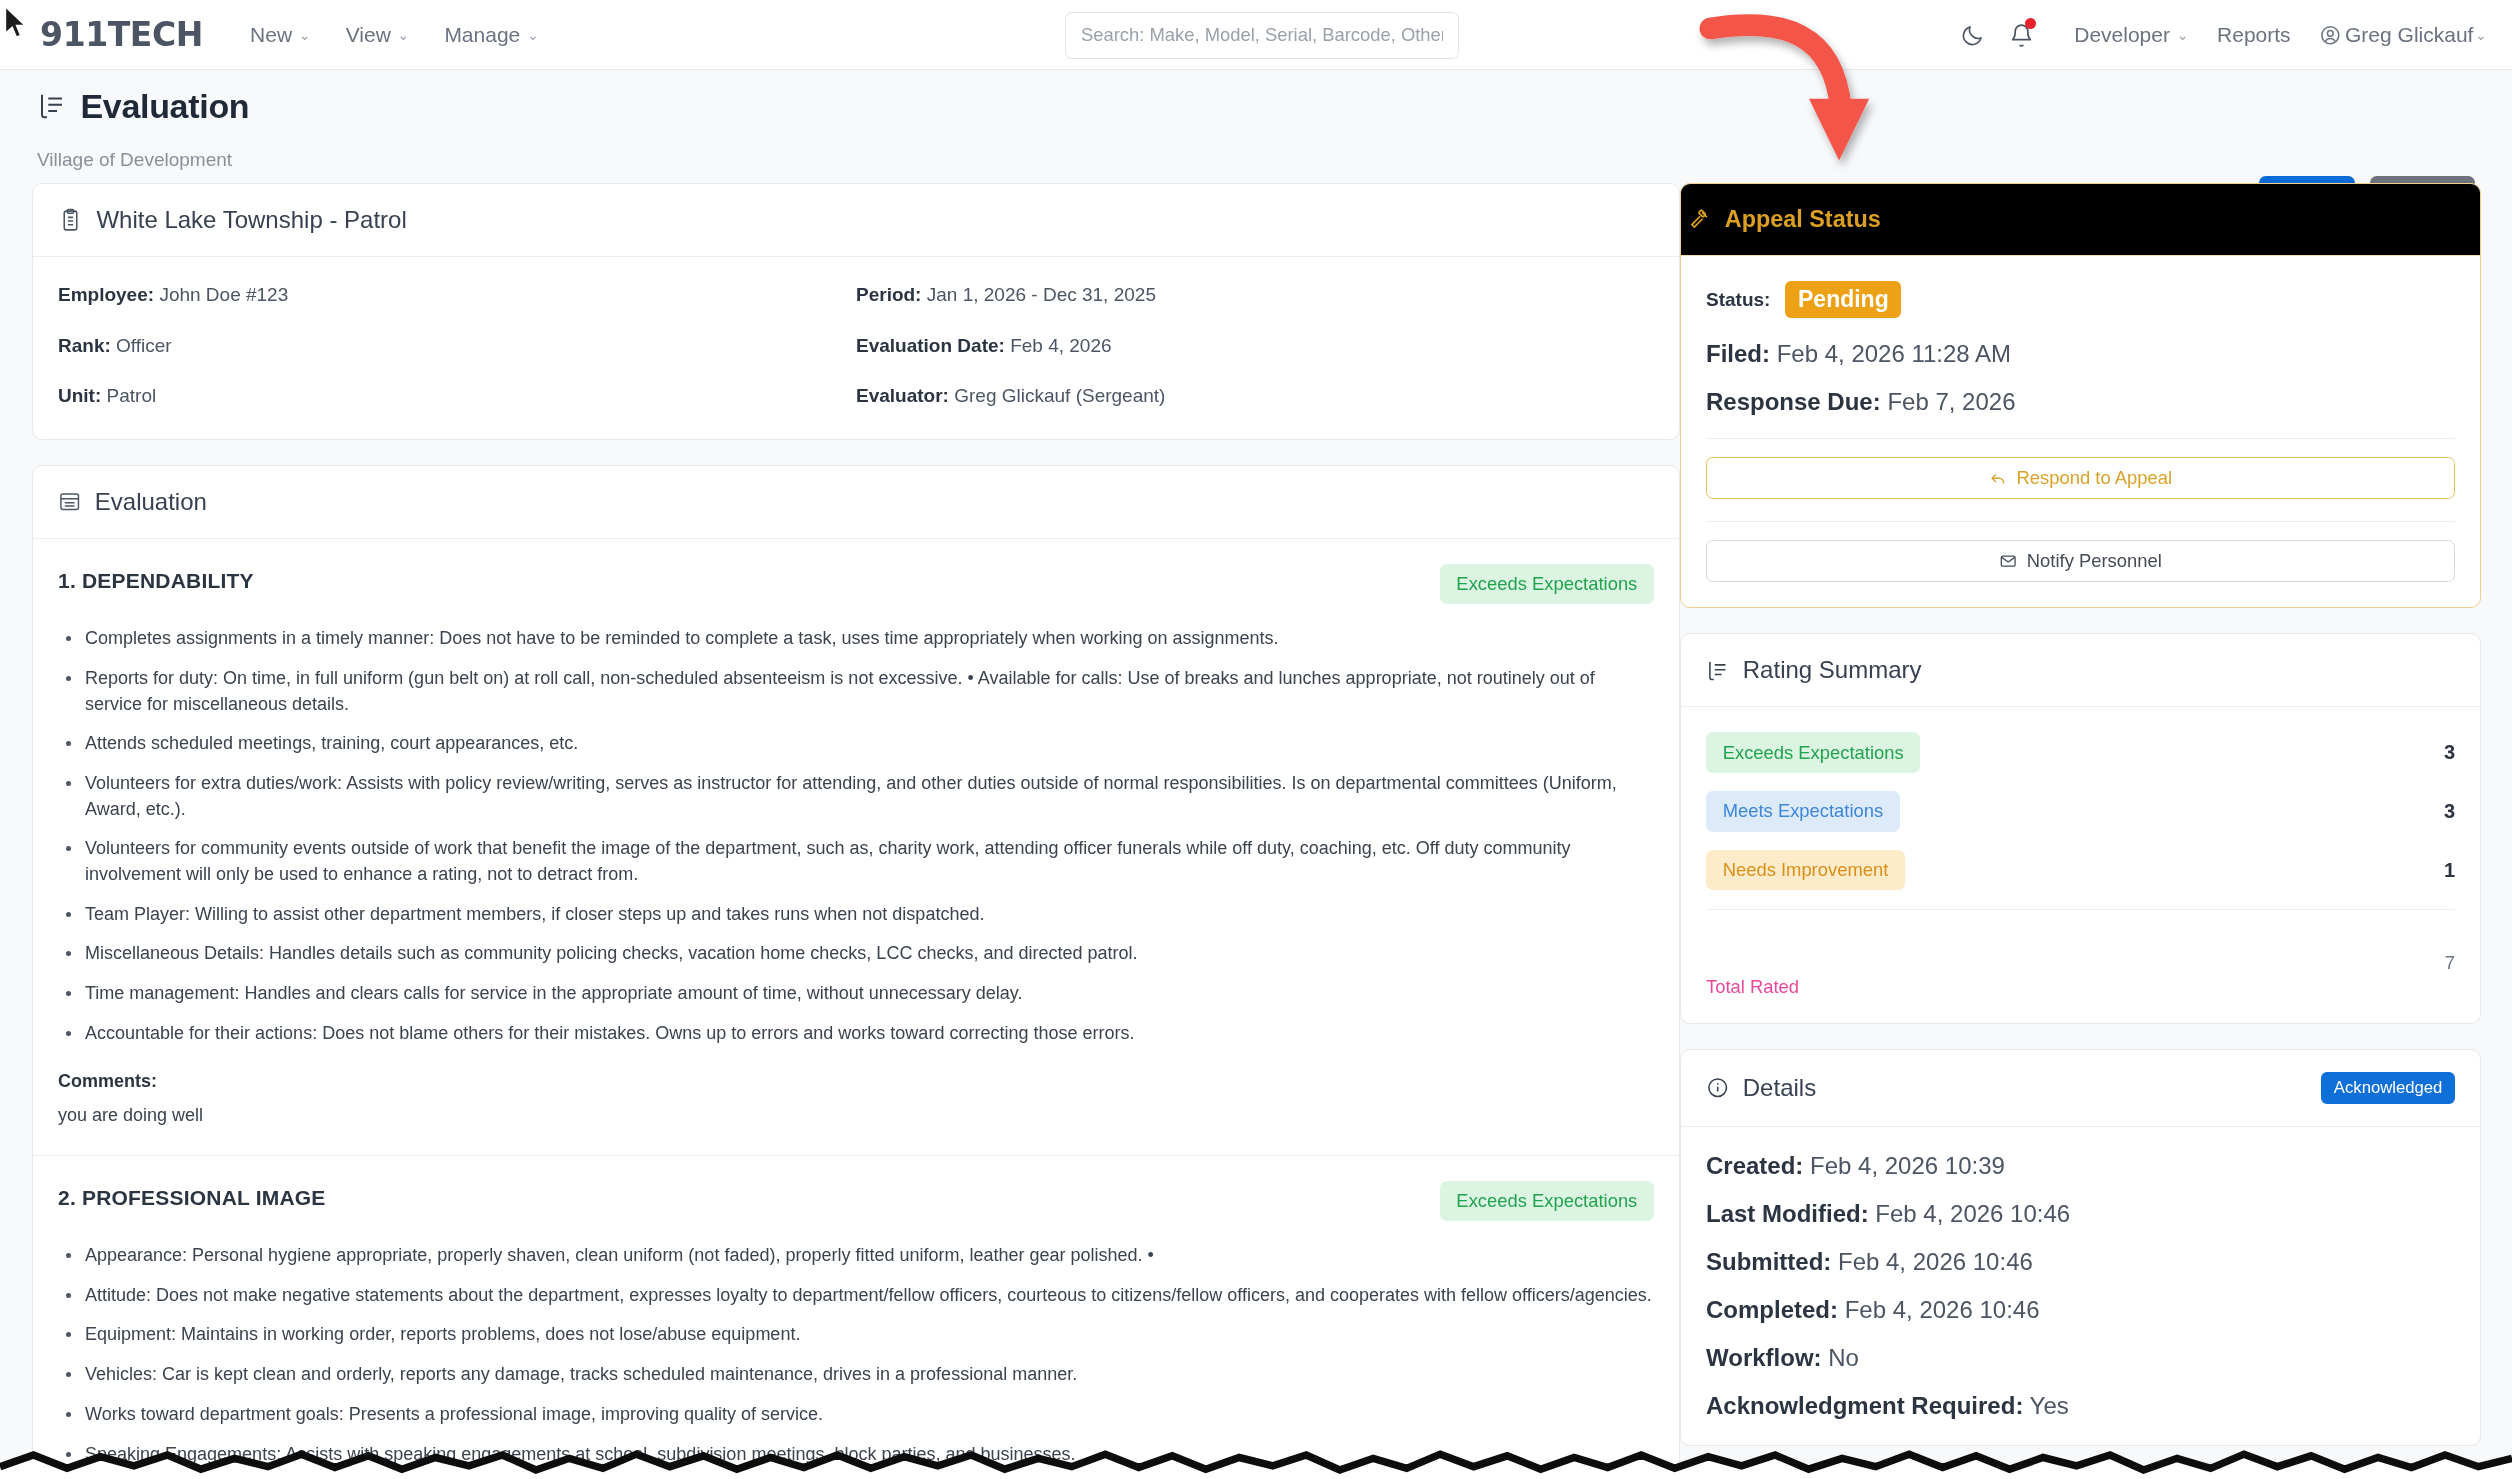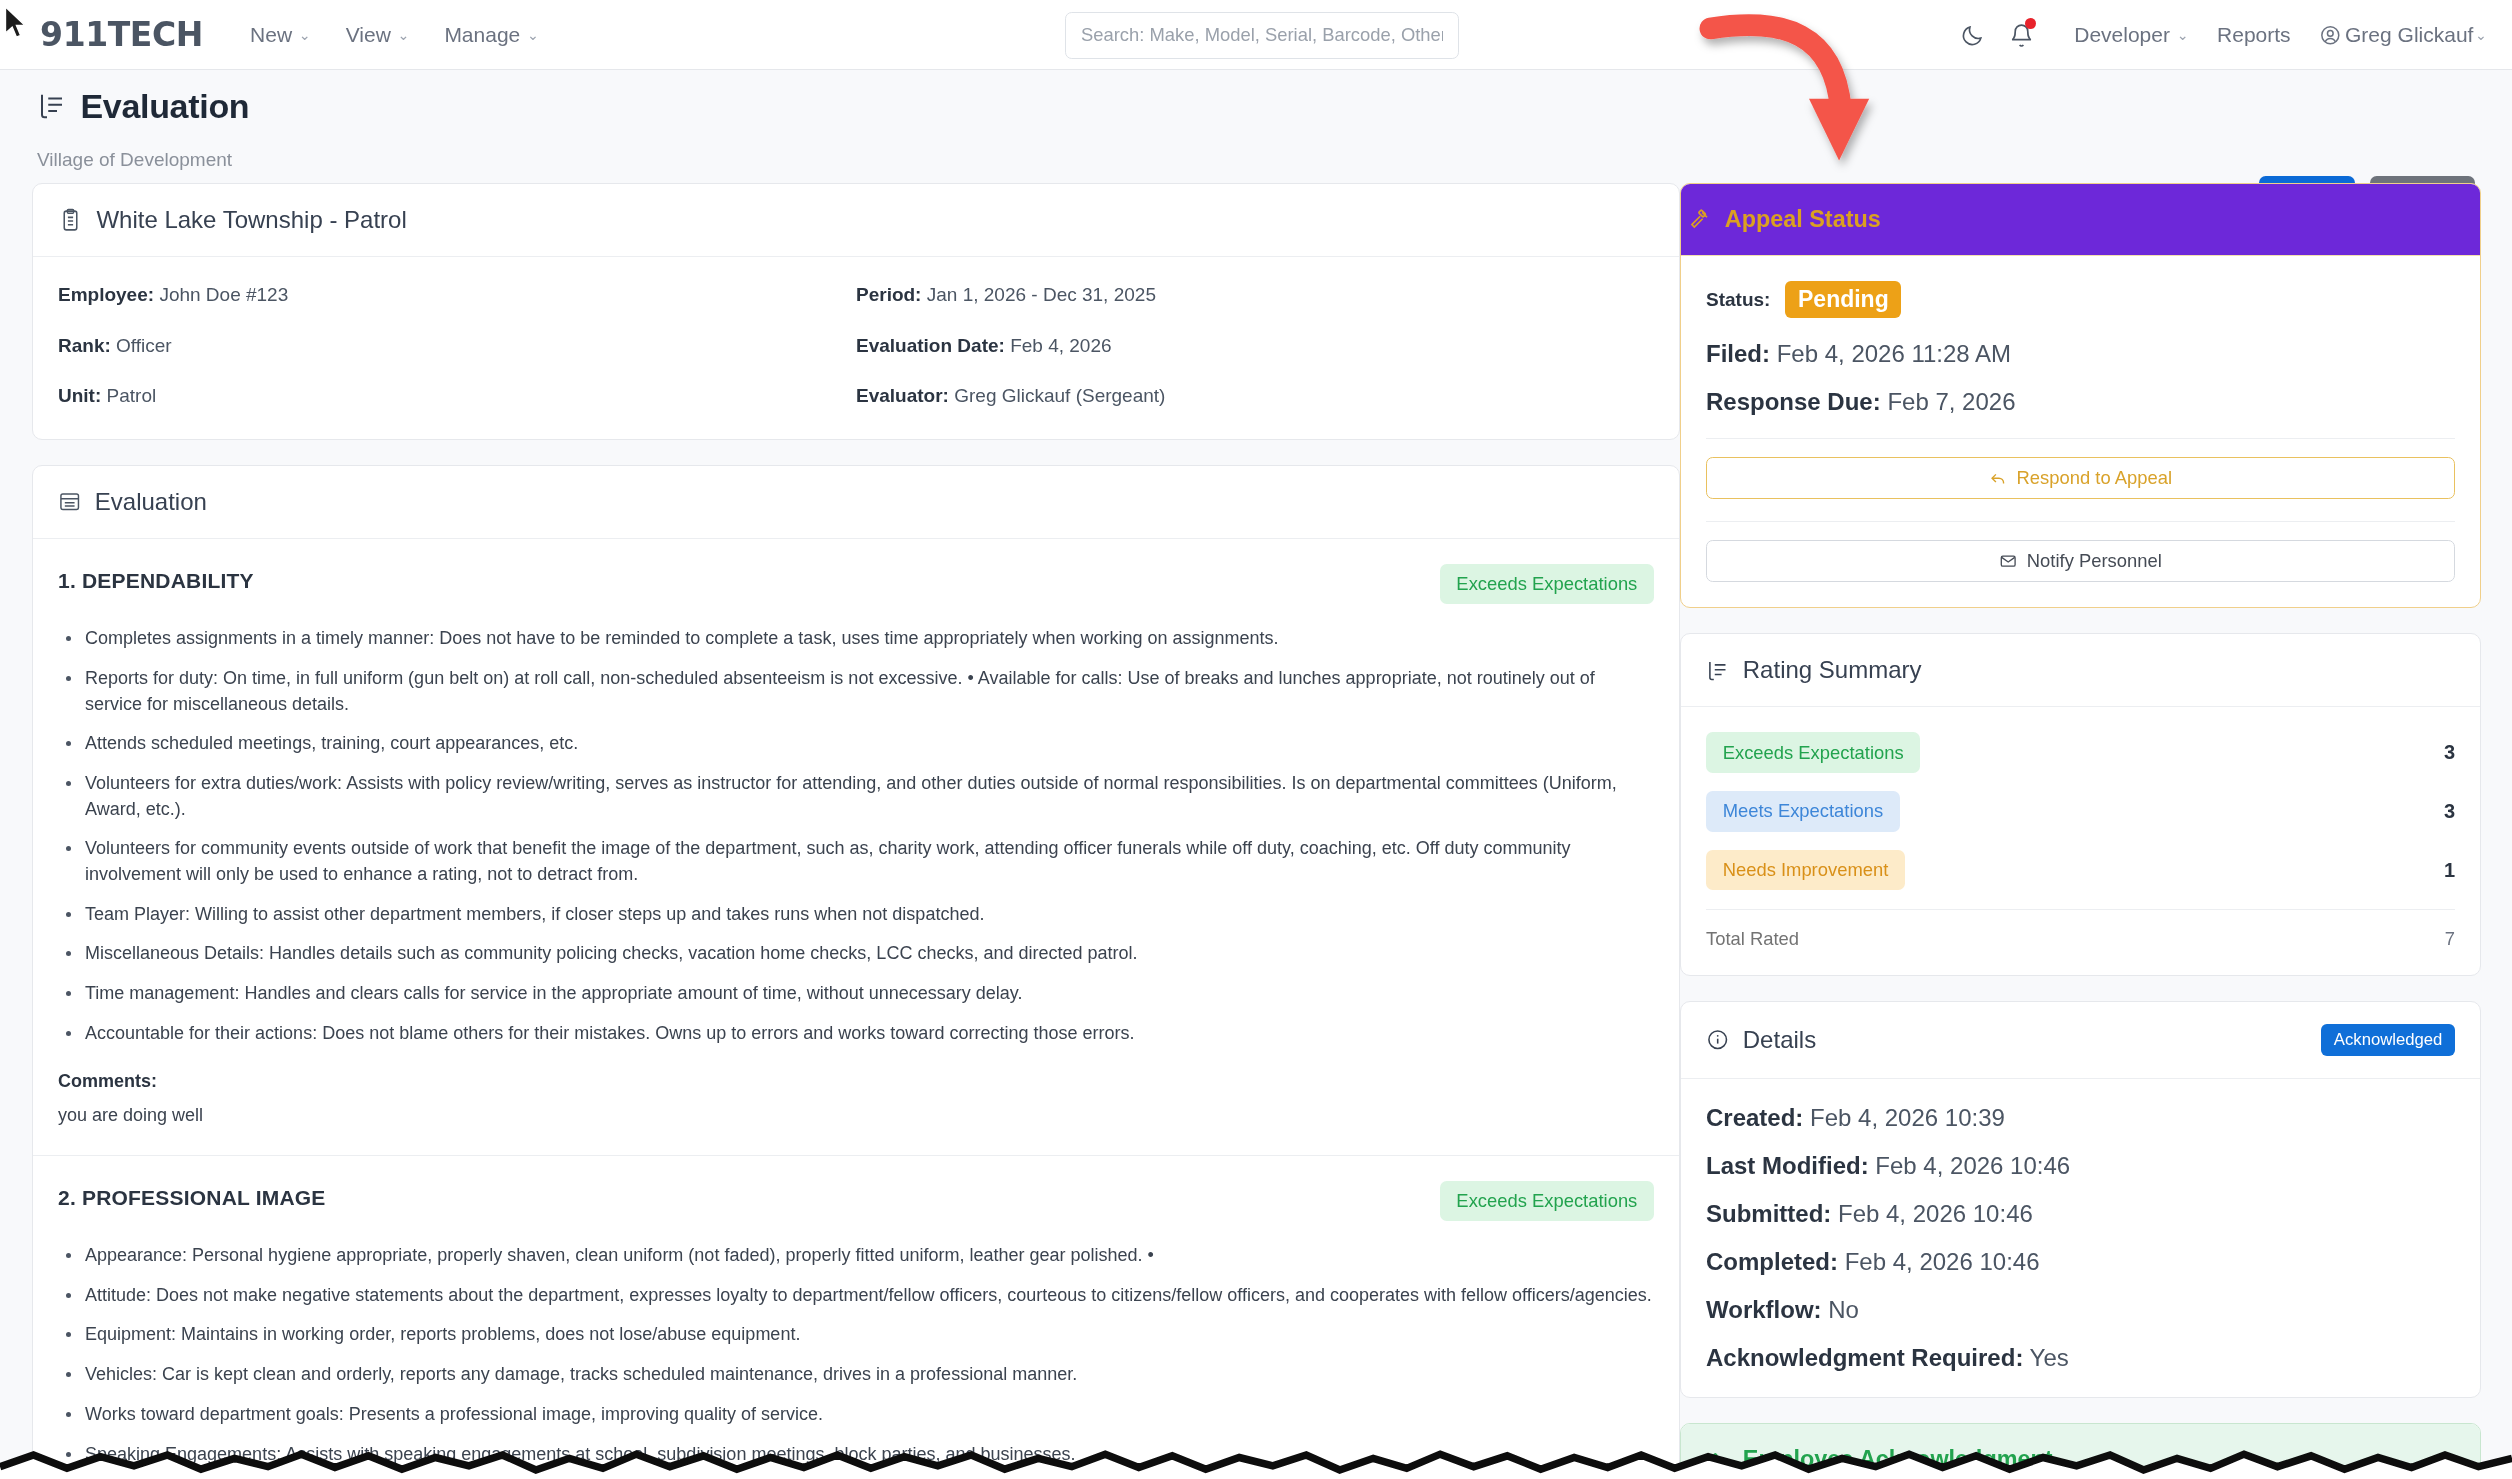--- a/index.html
+++ b/index.html
@@ -128,21 +128,21 @@
   }
   .eval-list li:before {
     content: ""; position: absolute; left: 3.3px; top: 10px;
     width: 5px; height: 5px; border-radius: 50%; background: #4b5563;
   }
   .comments-label { margin-top: 25px; font-size: 18px; font-weight: 700; color: #2b3441; }
   .comments-text { margin-top: 12.6px; font-size: 18px; color: #3b434f; }
 
   
   .card-appeal { border: 0.8px solid #f0cf8a; }
-  .card-appeal .card-head { background: #6d28d9; border-bottom: 0.8px solid #f3dfb0; padding-left: 7px; }
+  .card-appeal .card-head { background: #000000; border-bottom: 0.8px solid #f3dfb0; padding-left: 7px; }
   .card-appeal .card-head-title { color: #dba021; font-weight: 700; font-size: 23.4px; }
 
   .kv { font-size: 24px; color: #4b5563; margin-bottom: 20px; }
   .kv b { color: #2b3441; font-weight: 700; }
   .kv:last-child { margin-bottom: 0; }
 
   .status-row { display: flex; align-items: center; gap: 15px; margin-bottom: 22px; }
   .status-label { font-size: 19px; font-weight: 700; color: #2b3441; }
   .badge-pending {
     background: #eda117; color: #ffffff; border-radius: 5.9px;
@@ -161,21 +161,21 @@
 
   .rate-row {
     display: flex; align-items: center; justify-content: space-between;
     margin-bottom: 18.4px;
   }
   .rate-count { font-size: 20px; font-weight: 700; color: #2b3441; }
   .rate-total-row {
     display: flex; align-items: center; justify-content: space-between;
     border-top: 0.8px solid #eceef1; padding-top: 18.4px; margin-top: 3.3px;
   }
-  .rate-total-label { font-size: 18.4px; color: #737373; }
+  .rate-total-label { font-size: 18.4px; color: #ec4899; margin-top: 48px; }
   .rate-total-val { font-size: 18.4px; color: #6b7280; }
 
   .badge-ack {
     background: #0f6fd8; color: #ffffff; border-radius: 5.9px;
     padding: 5.9px 12.6px; font-size: 16.7px; font-weight: 400;
   }
   .card-head-between { justify-content: space-between; }
 
   .card-ack { border: 0.8px solid #c8e6cf; }
   .card-ack .card-head { background: #e6f6ec; border-bottom: 0.8px solid #cfe9d7; }

